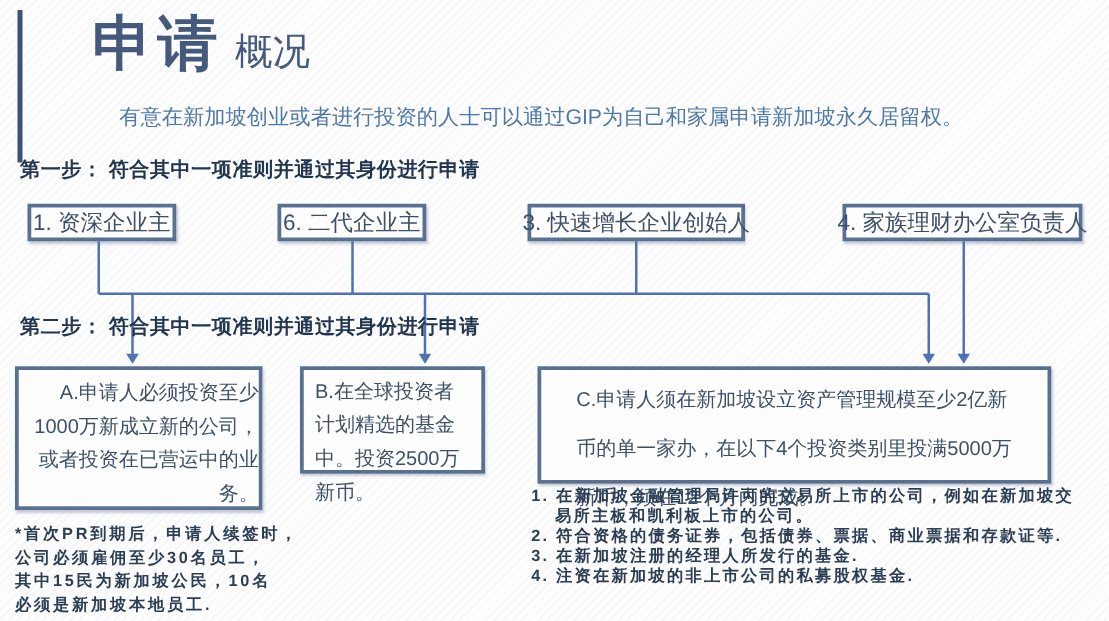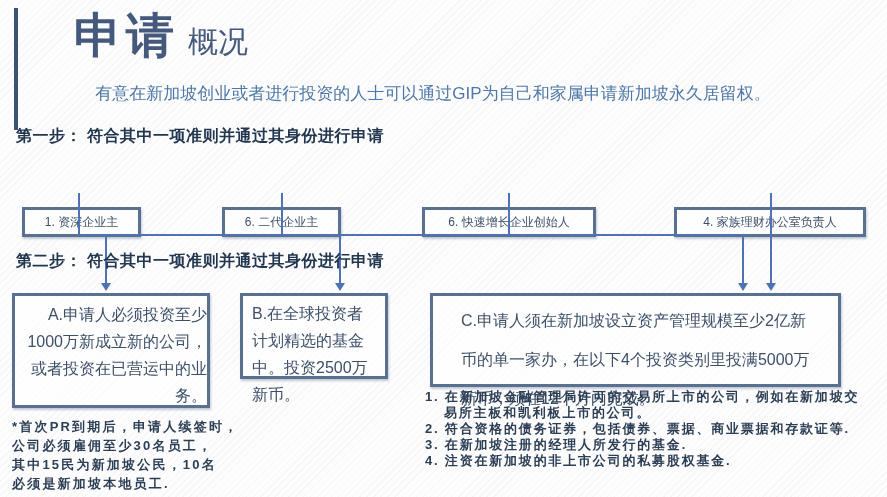--- a/index.html
+++ b/index.html
@@ -15,23 +15,22 @@
   .title-main{font-size:48px;font-weight:700;letter-spacing:4px;line-height:60px;margin-left:44px;}
   .title-sub{font-size:30px;font-weight:400;margin-left:10px;}
   .intro{position:absolute;left:23px;top:82px;width:820px;font-size:17px;color:#4d77a6;text-align:center;}
   .step-label{position:absolute;left:16px;font-size:16px;font-weight:700;color:#22374f;letter-spacing:0.5px;}
   .step1{top:126px;}
   .step2{top:251px;}
   .opt-box{
     position:absolute;top:163px;height:30px;box-sizing:border-box;
     border:3px solid #5a7090;background:rgba(255,255,255,0.55);
     display:flex;align-items:center;justify-content:center;
-    font-size:12px;color:#3d5068;white-space:nowrap;
+    font-size:18px;color:#3d5068;white-space:nowrap;
     box-shadow:1px 2px 2px rgba(90,110,140,0.35);
-    margin-top:44px;
   }
   .opt1{left:22px;width:119px;}
   .opt2{left:222px;width:119px;}
   .opt3{left:422px;width:174px;}
   .opt4{left:674px;width:192px;}
   .connectors{position:absolute;left:0;top:0;width:887px;height:497px;pointer-events:none;}
   .plan-box{
     position:absolute;box-sizing:border-box;border:3px solid #5a7090;
     background:rgba(255,255,255,0.55);color:#3d5068;font-size:16px;
     box-shadow:1px 2px 2px rgba(90,110,140,0.35);
@@ -61,21 +60,21 @@
 
   <div class="step-label step1">第一步： 符合其中一项准则并通过其身份进行申请</div>
 
   <div class="opt-box opt1">
     <span>1. 资深企业主</span>
   </div>
   <div class="opt-box opt2">
     <span>6. 二代企业主</span>
   </div>
   <div class="opt-box opt3">
-    <span>6. 快速增长企业创始人</span>
+    <span>3. 快速增长企业创始人</span>
   </div>
   <div class="opt-box opt4">
     <span>4. 家族理财办公室负责人</span>
   </div>
 
   <svg class="connectors" viewBox="0 0 887 497" xmlns="http://www.w3.org/2000/svg">
     <g stroke="#4f72b4" stroke-width="2" fill="none">
       <path d="M79 193 V235"></path>
       <path d="M282 193 V235"></path>
       <path d="M509 193 V235"></path>

